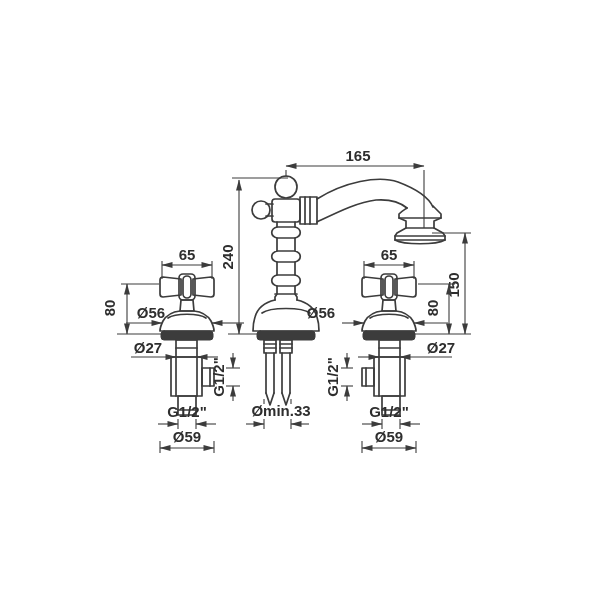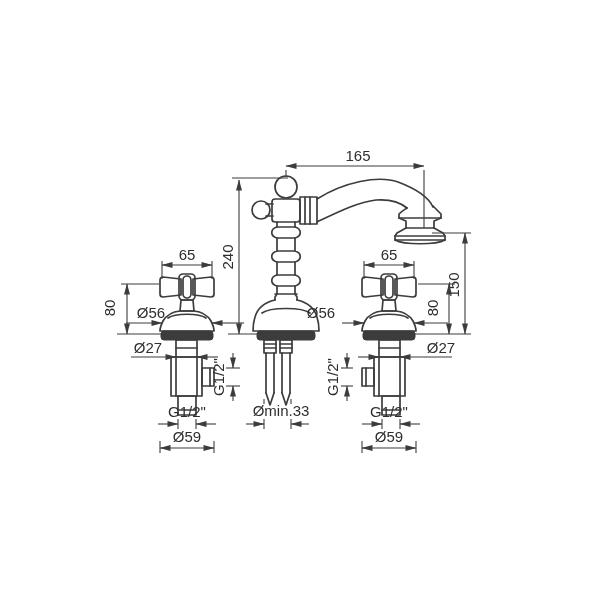--- a/index.html
+++ b/index.html
@@ -8,20 +8,21 @@
     background: var(--background, #ffffff);
     width: 600px;
     height: 600px;
     overflow: hidden;
   }
   .sheet {
     position: relative;
     width: 600px;
     height: 496px;
     background: var(--background, #ffffff);
+    font-weight: bold;
   }
   svg { display: block; }
   text {
     font-family: "Liberation Sans", "DejaVu Sans", sans-serif;
     font-size: 15px;
     fill: var(--text, #2e2e2e);
     stroke: none;
   }
   .part, .part * {
     fill: none;

